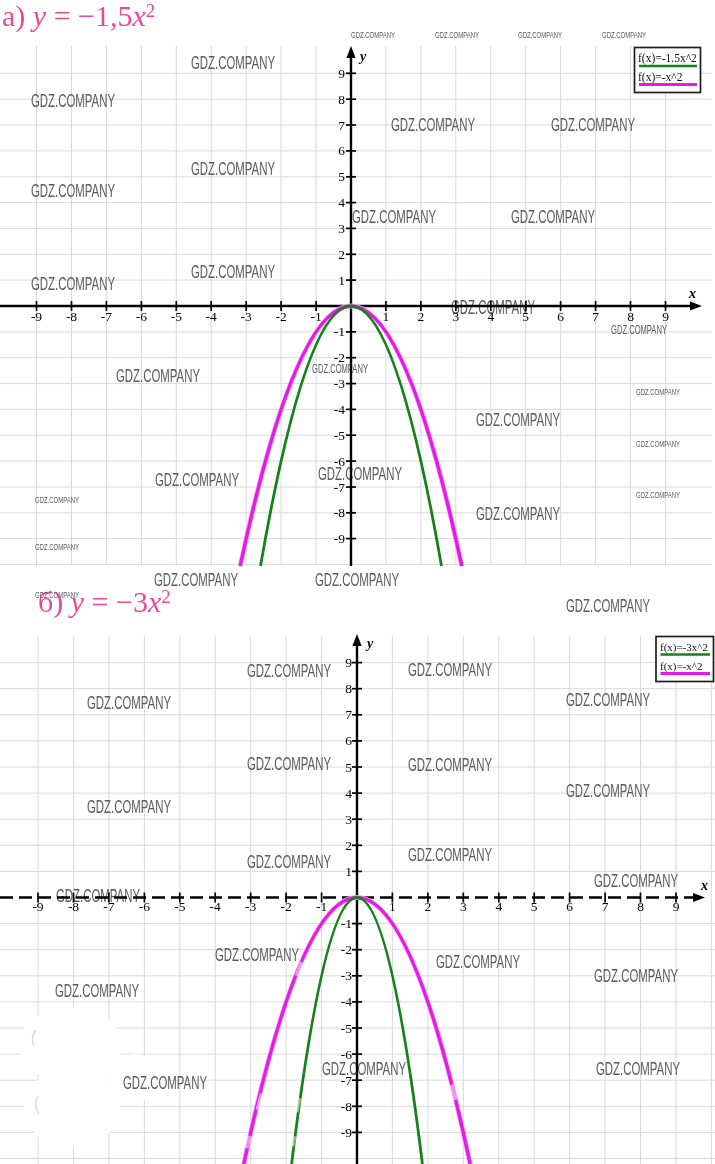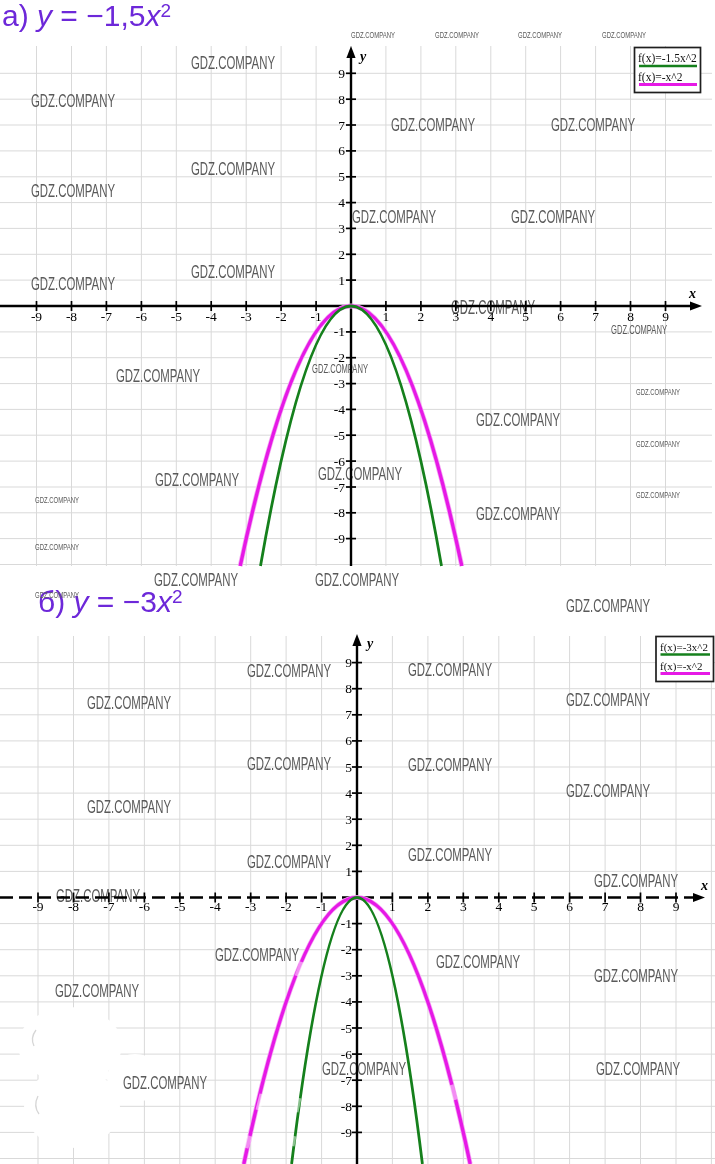--- a/index.html
+++ b/index.html
@@ -1,15 +1,15 @@
 <!DOCTYPE html>
 <html><head><meta charset="utf-8"><style>
 html,body{margin:0;padding:0;background:#fff;}
 body{width:715px;height:1164px;position:relative;overflow:hidden;font-family:"Liberation Sans",sans-serif;}
-.hd{position:absolute;font-family:Liberation Sans, sans-serif;font-size:30px;color:#6d28d9;white-space:nowrap;}
+.hd{position:absolute;font-family:Liberation Serif, serif;font-size:30px;color:#ec4899;white-space:nowrap;}
 .hd i{font-style:italic;}
 .hd sup{font-size:19px;vertical-align:9px;line-height:0;}
 svg{position:absolute;left:0;top:0;}
 </style></head><body>
 
 <div class="hd" style="left:2px;top:-1px;">a) <i>y</i> = −1,5<i>x</i><sup>2</sup></div>
 
 <div class="hd" style="left:1px;top:585px;padding-left:37px;">б) <i>y</i> = −3<i>x</i><sup>2</sup></div>
 <svg width="715" height="1164" viewBox="0 0 715 1164">
 

